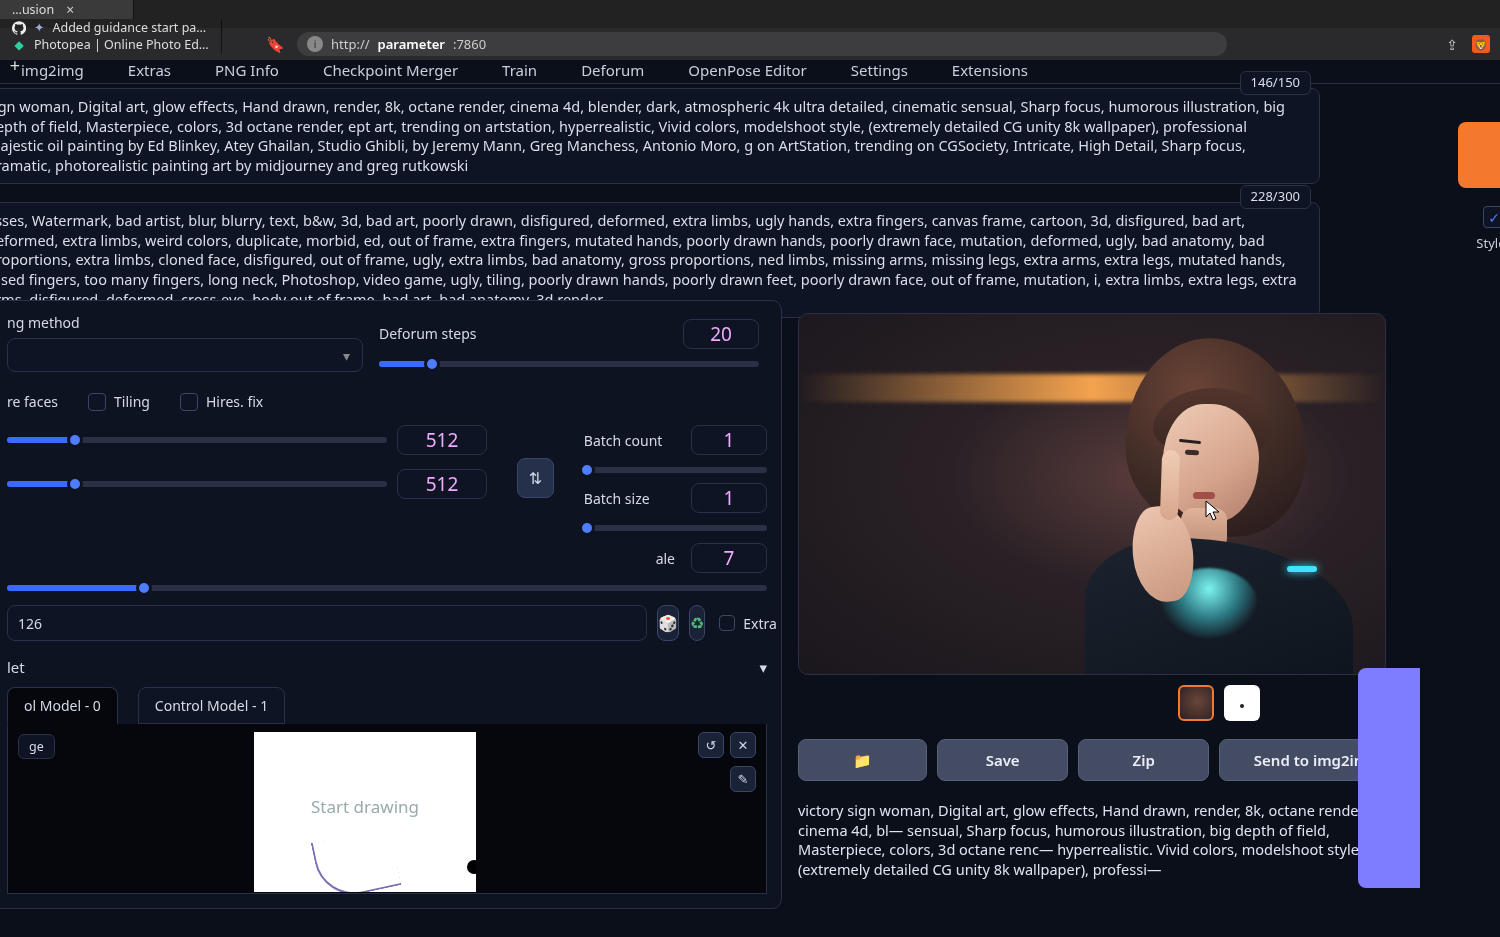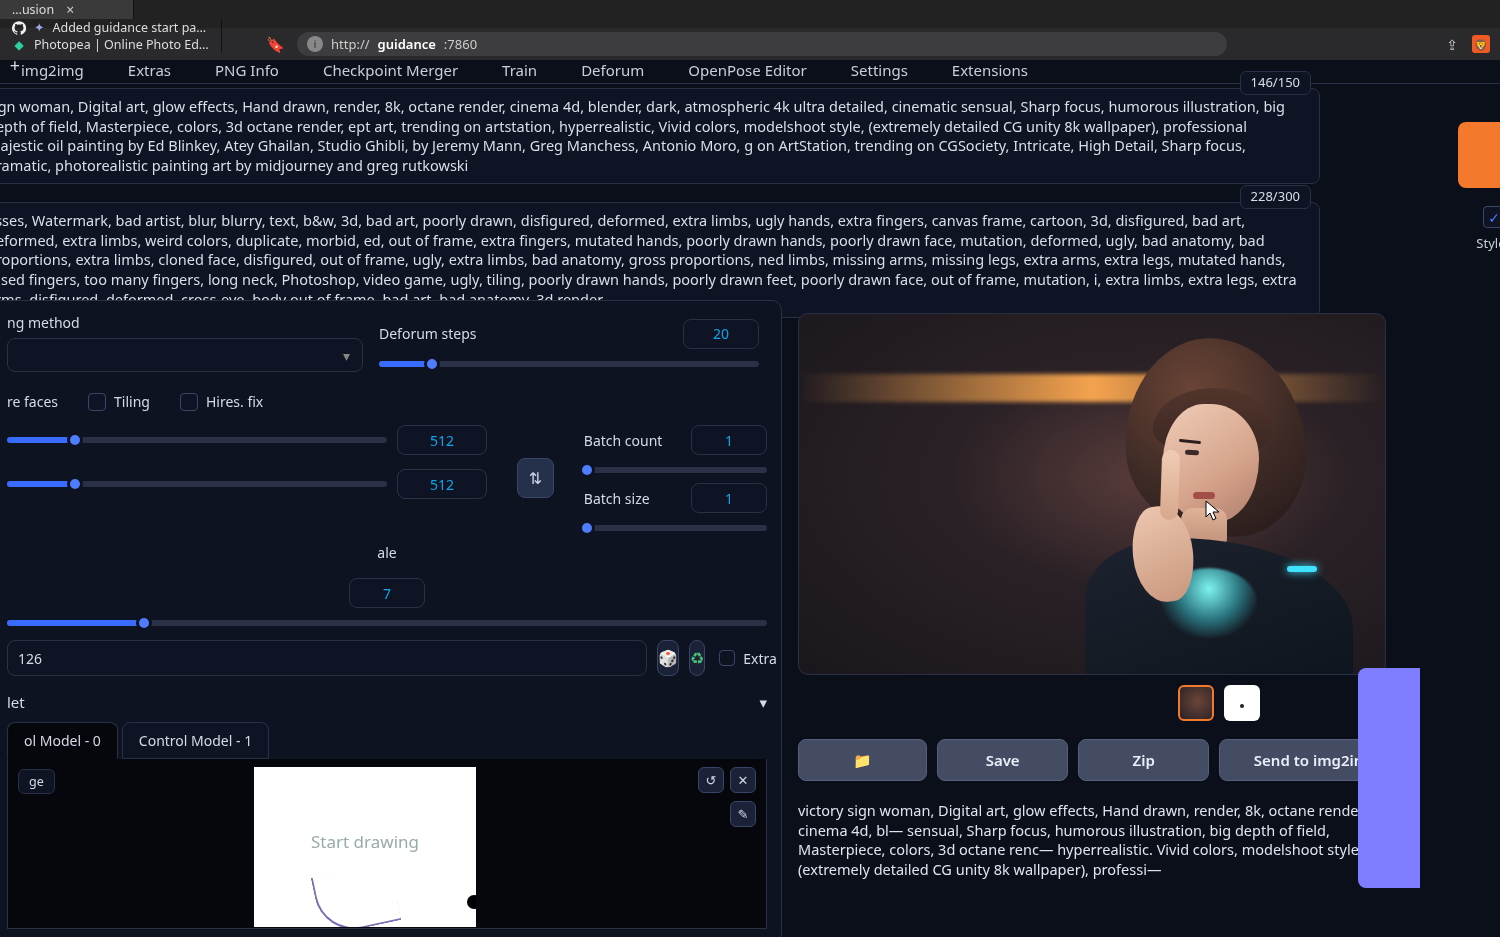--- a/index.html
+++ b/index.html
@@ -154,21 +154,21 @@
     border: 1px solid #2a3146;
     border-radius: 8px;
     background: #0f1424;
     display:flex; align-items:center; justify-content:flex-end;
     padding: 0 12px; color:#888;
   }
   .steps-block { width: 380px; }
   .num-box {
     width: 76px; height: 30px; border:1px solid #2a3146; border-radius:8px;
     background:#0f1424; display:flex; align-items:center; justify-content:center;
-    font-size:14px; color:#0ea5e9;
+    font-size:19px; color:#f0abfc;
   }
   .num-box.wide { width:90px; }
 
   .slider-wrap { position:relative; height:6px; background:#2a3046; border-radius:3px; margin-top:12px; flex:1; }
   .slider-fill { position:absolute; top:0; left:0; height:100%; background:#3a6bff; border-radius:3px; }
   .slider-thumb {
     position:absolute; top:50%; transform:translate(-50%,-50%);
     width:16px; height:16px; border-radius:50%; background:#4f7dff; border:3px solid #0e1322;
   }
 
@@ -201,21 +201,21 @@
     display:flex; align-items:center; justify-content:center; font-size:16px;
   }
   .dice { color:#e9ecf6; }
   .recycle { color:#4bbf73; }
   .extra-chk { display:flex; align-items:center; gap:8px; margin-left:4px; }
 
   .cn-header {
     margin-top:16px; display:flex; justify-content:space-between; align-items:center;
     font-size:15px;
   }
-  .cn-tabs { margin-top:10px; display:flex; gap:4px; }
+  .cn-tabs { margin-top:10px; display:flex; gap:20px; }
   .cn-tab {
     padding:8px 16px; border:1px solid #2a3146; border-radius:8px 8px 0 0;
     background:#0f1424; font-size:14px;
   }
   .cn-tab.active { background:#05070d; border-bottom-color:#05070d; }
   .cn-body {
     border:1px solid #2a3146; border-top:none; background:#05070d;
     height: 170px; position:relative; padding: 10px;
   }
   .image-tag {
@@ -356,21 +356,21 @@
     <span class="title">Photopea | Online Photo Editor</span>
   </div>
   <div class="new-tab">+</div>
 </div>
 
 <div class="addr-bar">
   <span class="bookmark-icon">🔖</span>
   <div class="url-box">
     <span class="lock">i</span>
     <span>http://</span>
-      <span class="domain">guidance</span>
+      <span class="domain">parameter</span>
       <span>:7860</span>
   </div>
   <div class="right-icons">
     <span>⇪</span>
     <span class="brave-shield">🦁</span>
   </div>
 </div>
 
 <div class="app">
 
@@ -469,21 +469,21 @@
           <span class="num-box">1</span>
         </div>
         <div class="slider-wrap">
           <div class="slider-fill" style="width:2%;"></div>
           <div class="slider-thumb" style="left:2%;"></div>
         </div>
       </div>
     </div>
 
     <div class="scale-row">
-      <div class="row" style="justify-content:flex-end;flex-direction:column;">
+      <div class="row" style="justify-content:flex-end;">
         <span class="label">ale</span>
         <span class="num-box">7</span>
       </div>
       <div class="slider-wrap">
         <div class="slider-fill" style="width:18%;"></div>
         <div class="slider-thumb" style="left:18%;"></div>
       </div>
     </div>
 
     <div class="seed-row">

